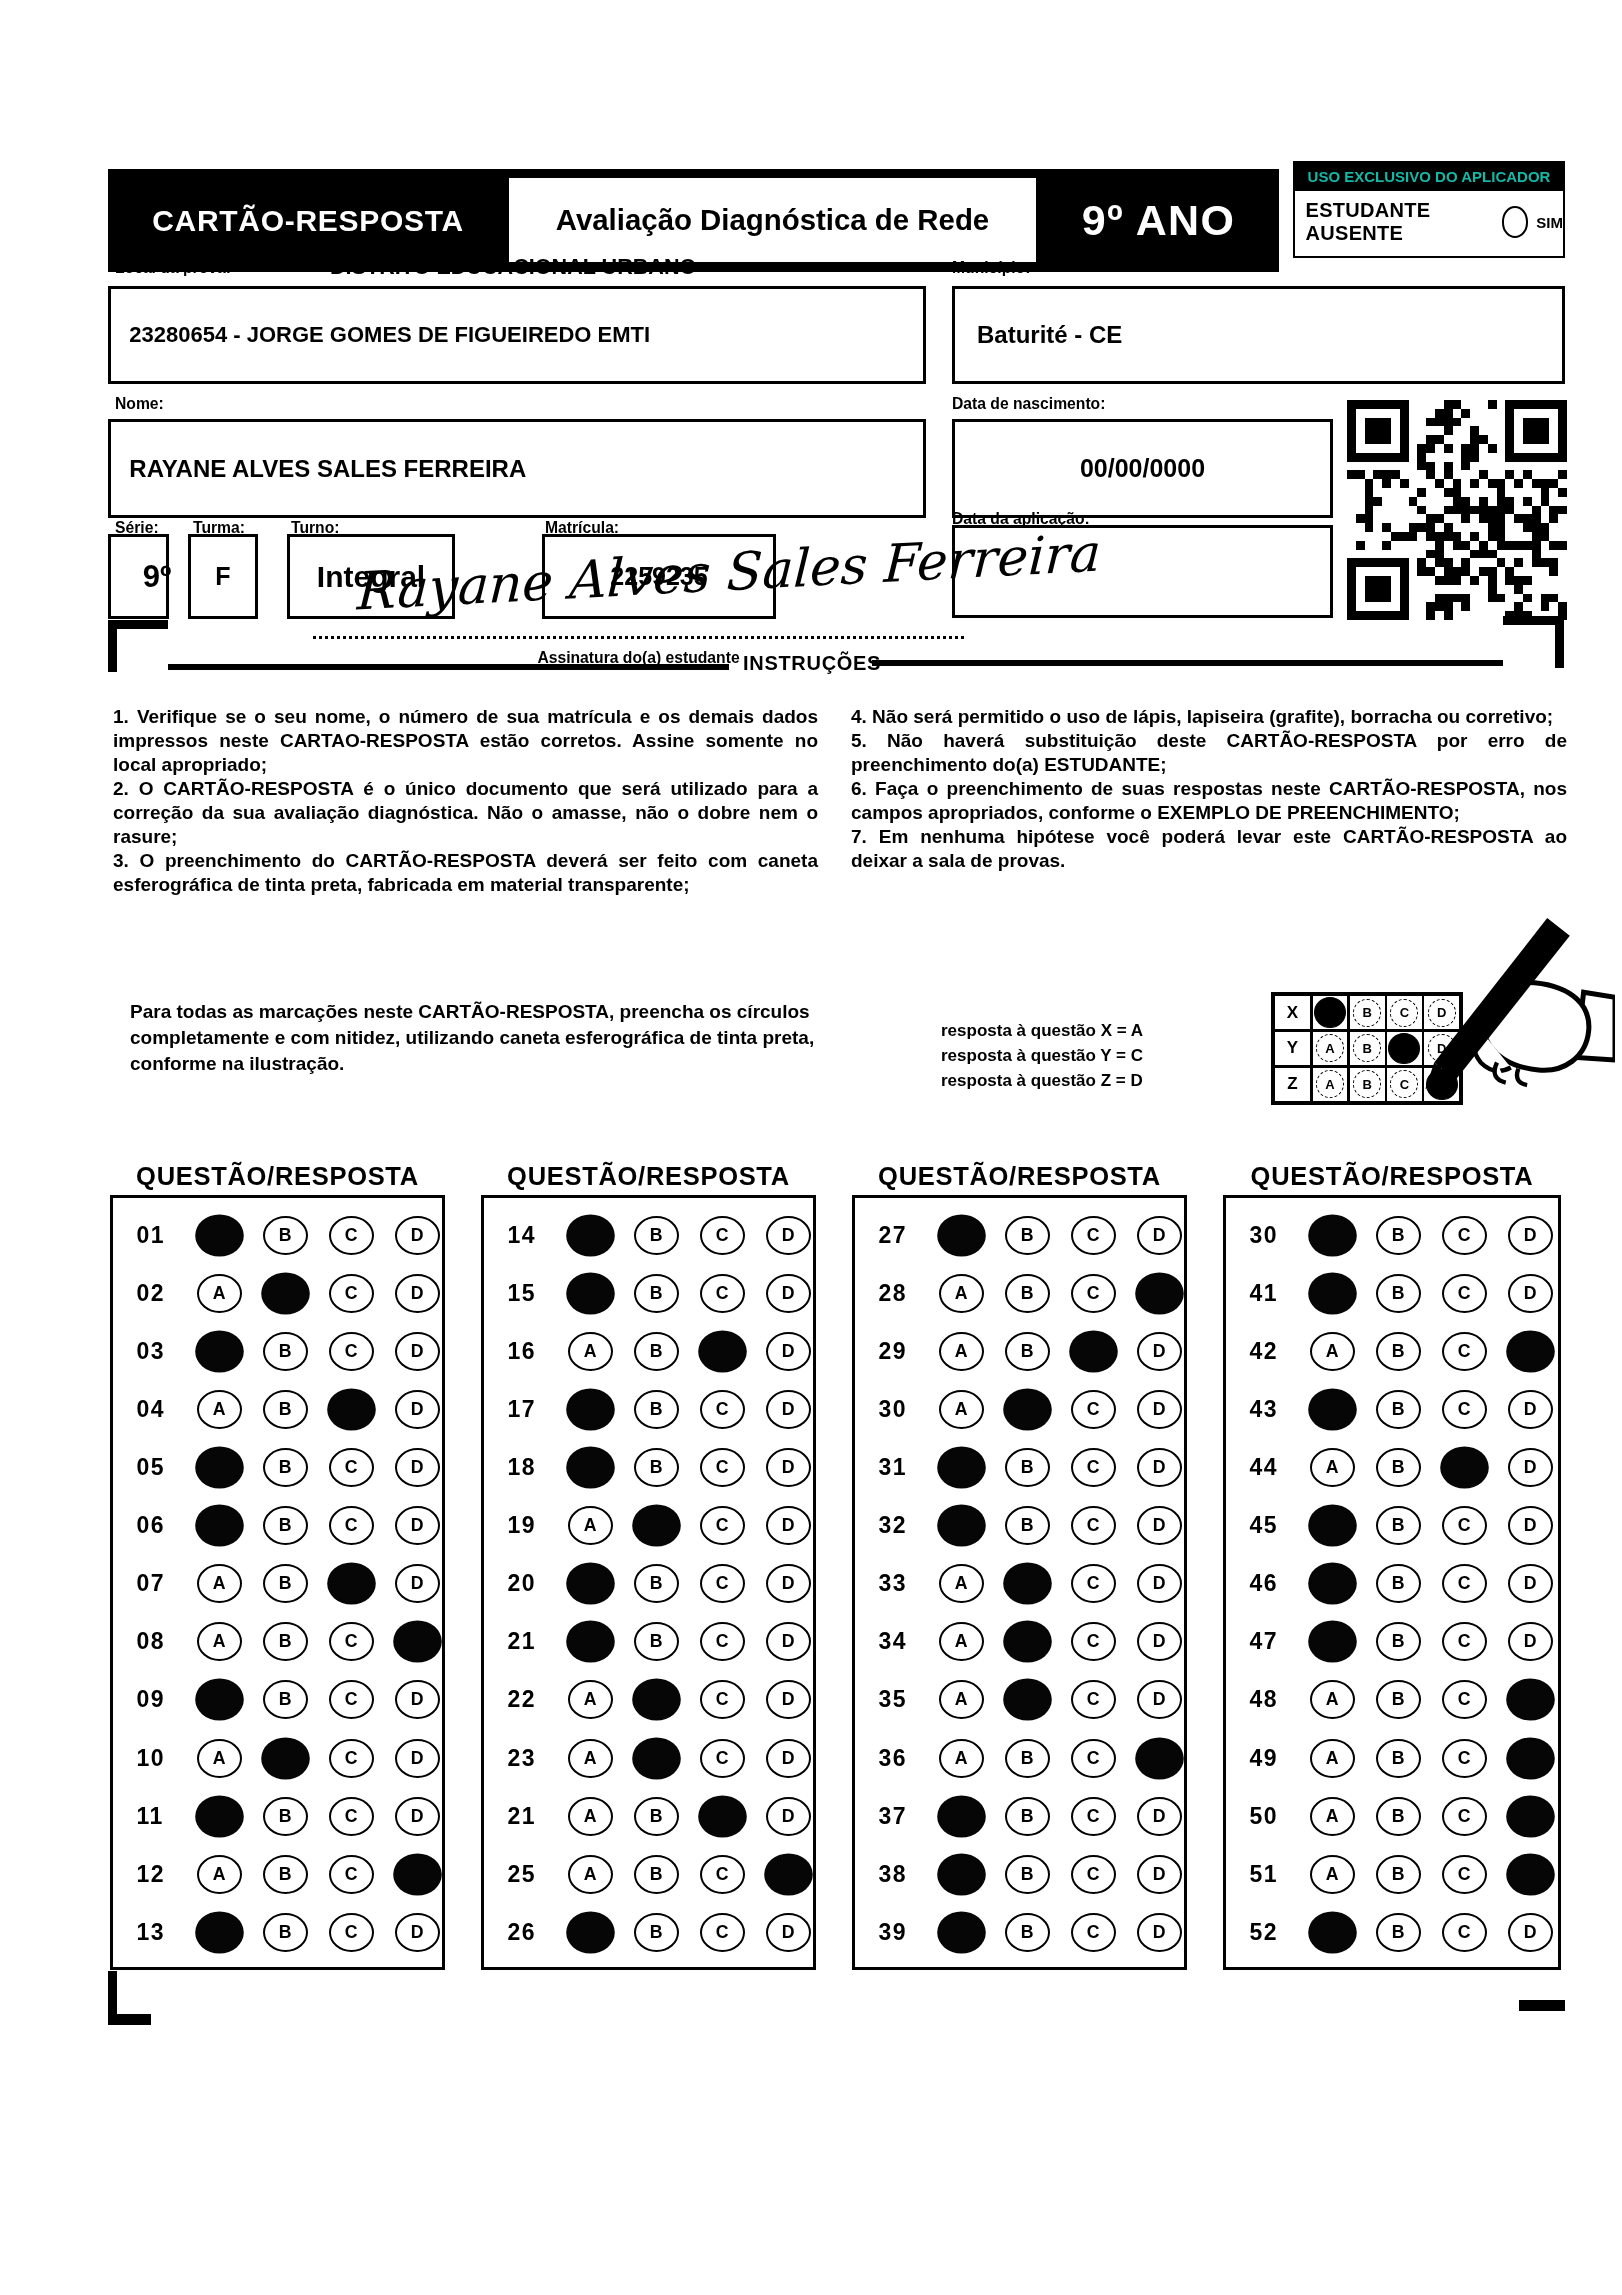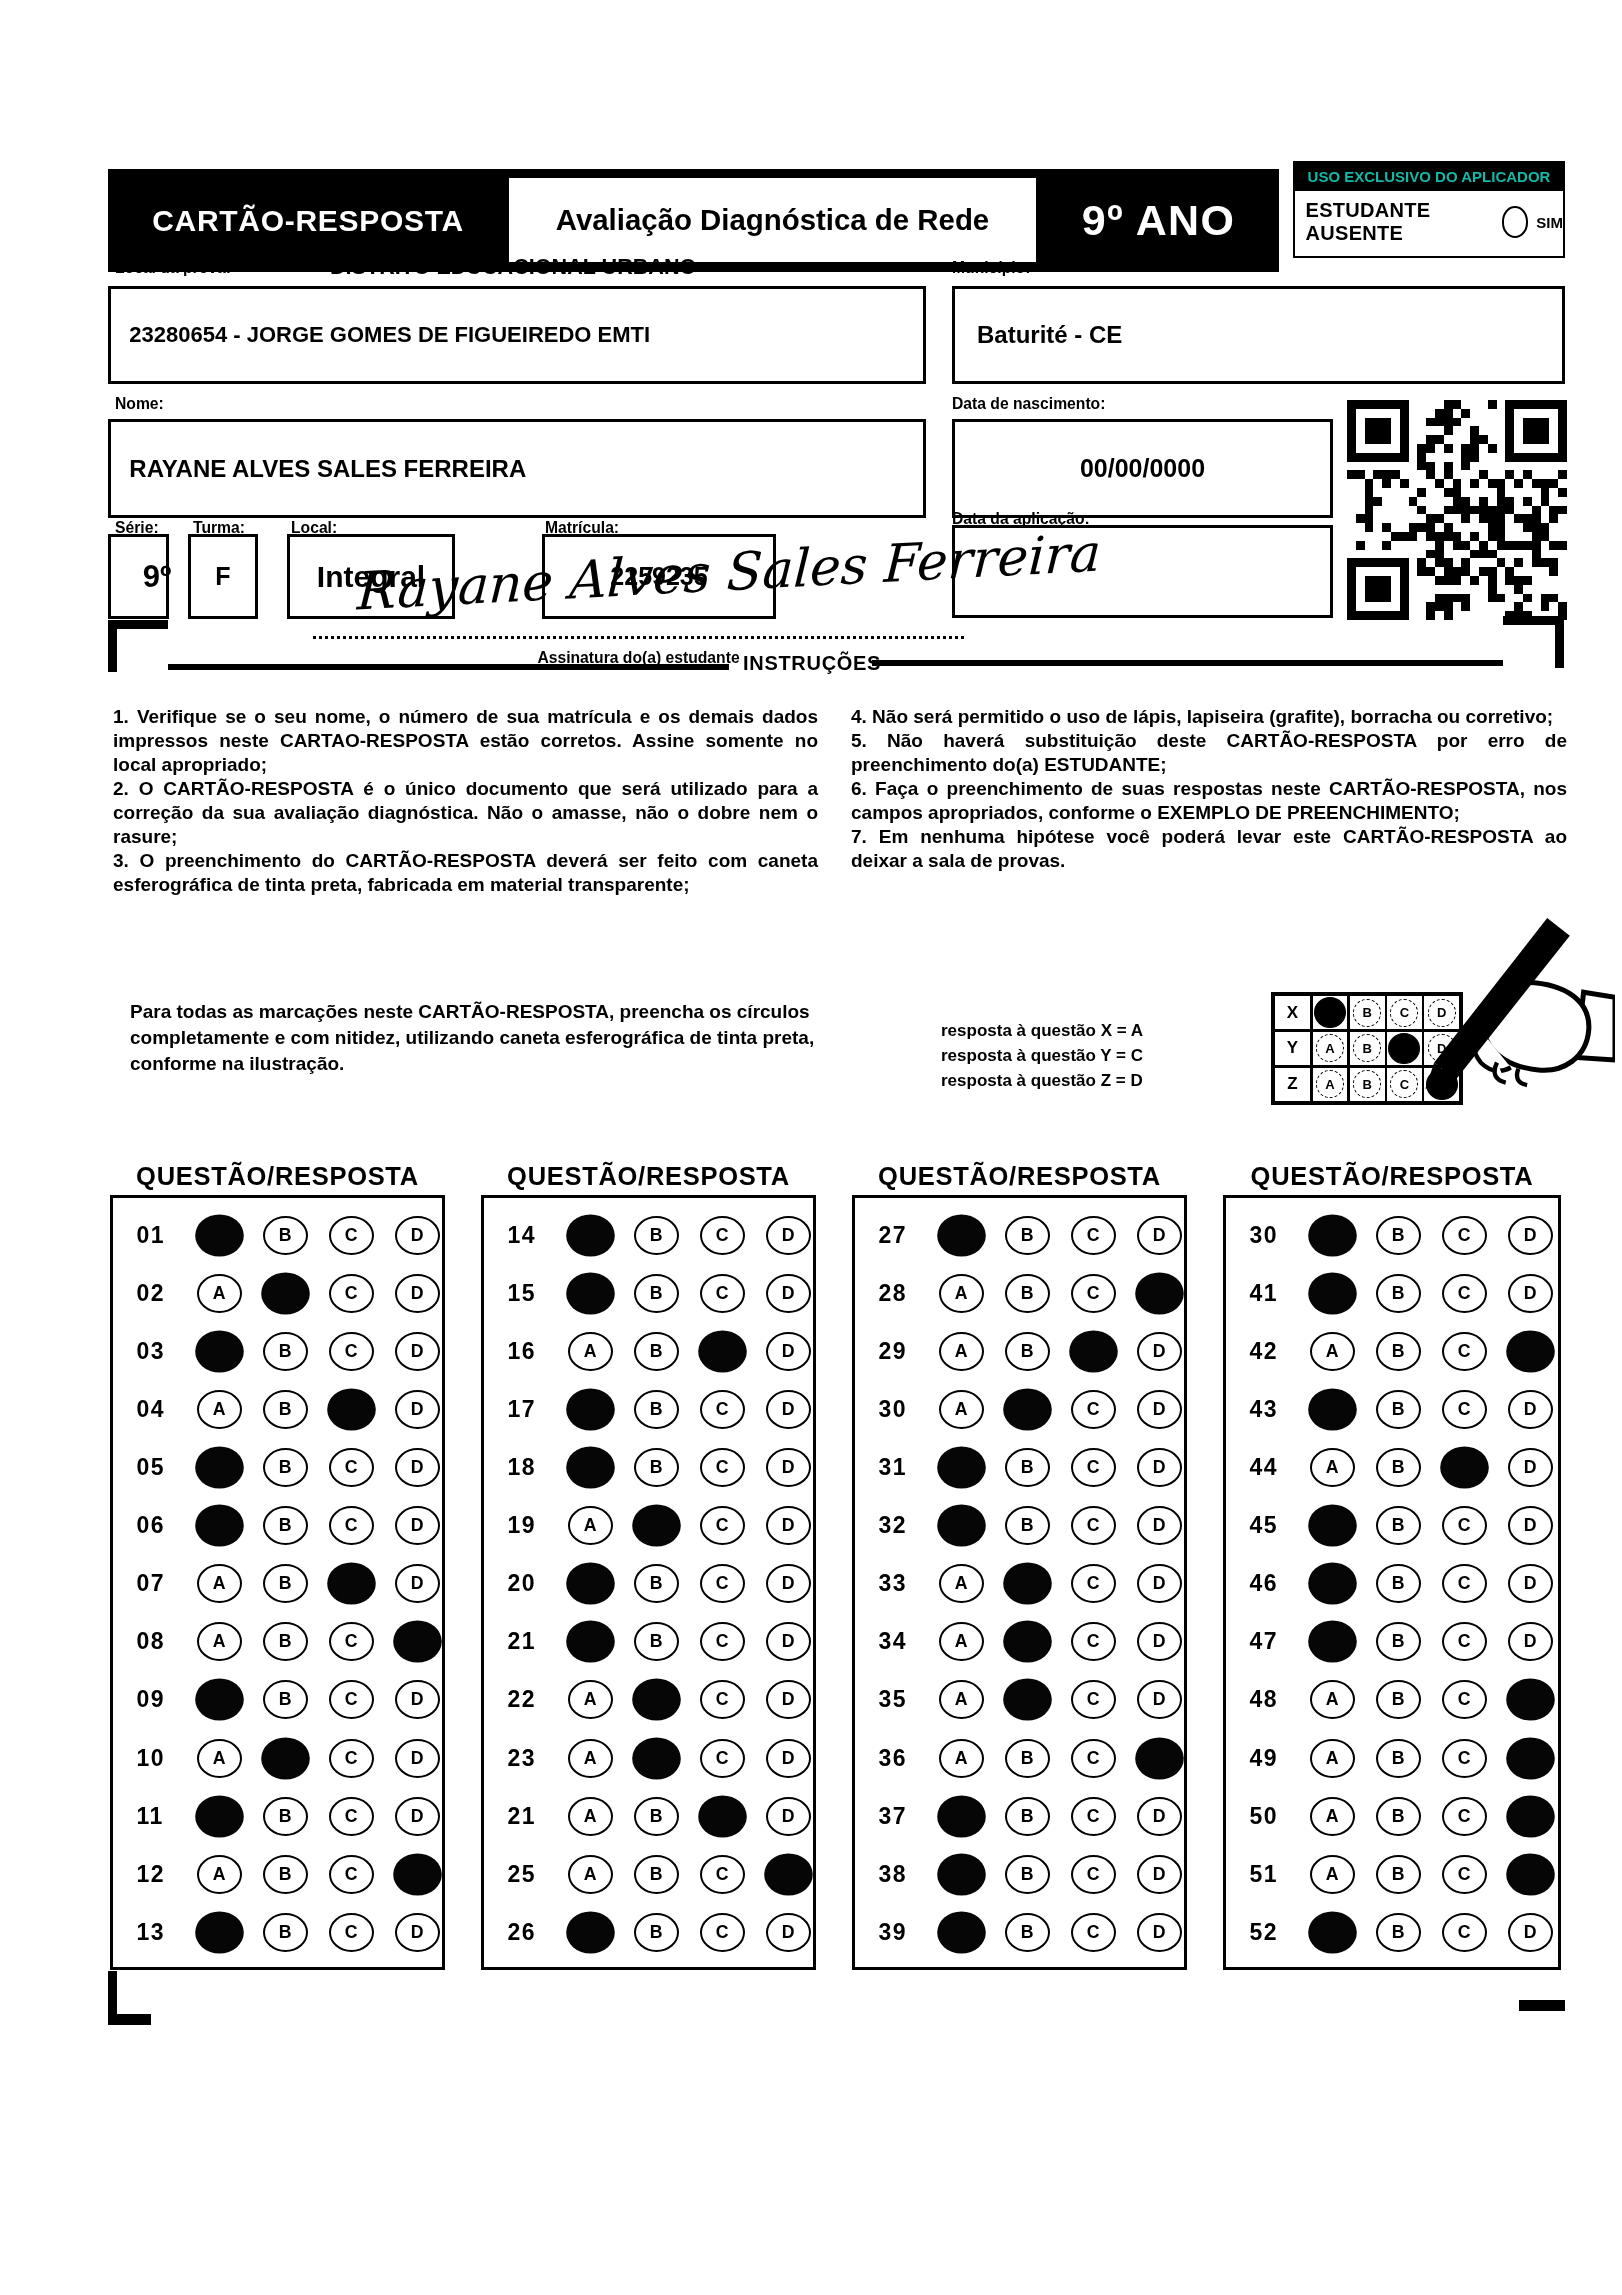--- a/index.html
+++ b/index.html
@@ -297,21 +297,21 @@
       <rect x="18" y="0" width="7" height="7" fill="#000"></rect>
       <rect x="19" y="1" width="5" height="5" fill="#fff"></rect>
       <rect x="20" y="2" width="3" height="3" fill="#000"></rect>
       <rect x="0" y="18" width="7" height="7" fill="#000"></rect>
       <rect x="1" y="19" width="5" height="5" fill="#fff"></rect>
       <rect x="2" y="20" width="3" height="3" fill="#000"></rect>
     </svg>
 
   <div class="abs lbl" style="left:115px;top:519px;">Série:</div>
   <div class="abs lbl" style="left:193px;top:519px;">Turma:</div>
-  <div class="abs lbl" style="left:291px;top:519px;">Local:</div>
+  <div class="abs lbl" style="left:291px;top:519px;">Turno:</div>
   <div class="abs lbl" style="left:545px;top:519px;">Matrícula:</div>
   <div class="abs lbl" style="left:952px;top:510px;">Data da aplicação:</div>
 
   <div class="abs fbox centered" style="left:108px;top:534px;width:61px;height:85px;">
     <span class="fval" style="font-size:31px;margin-left:37px;">9º</span>
   </div>
   <div class="abs fbox centered" style="left:188px;top:534px;width:70px;height:85px;">
     <span class="fval" style="font-size:25px;">F</span>
   </div>
   <div class="abs fbox centered" style="left:287px;top:534px;width:168px;height:85px;">

